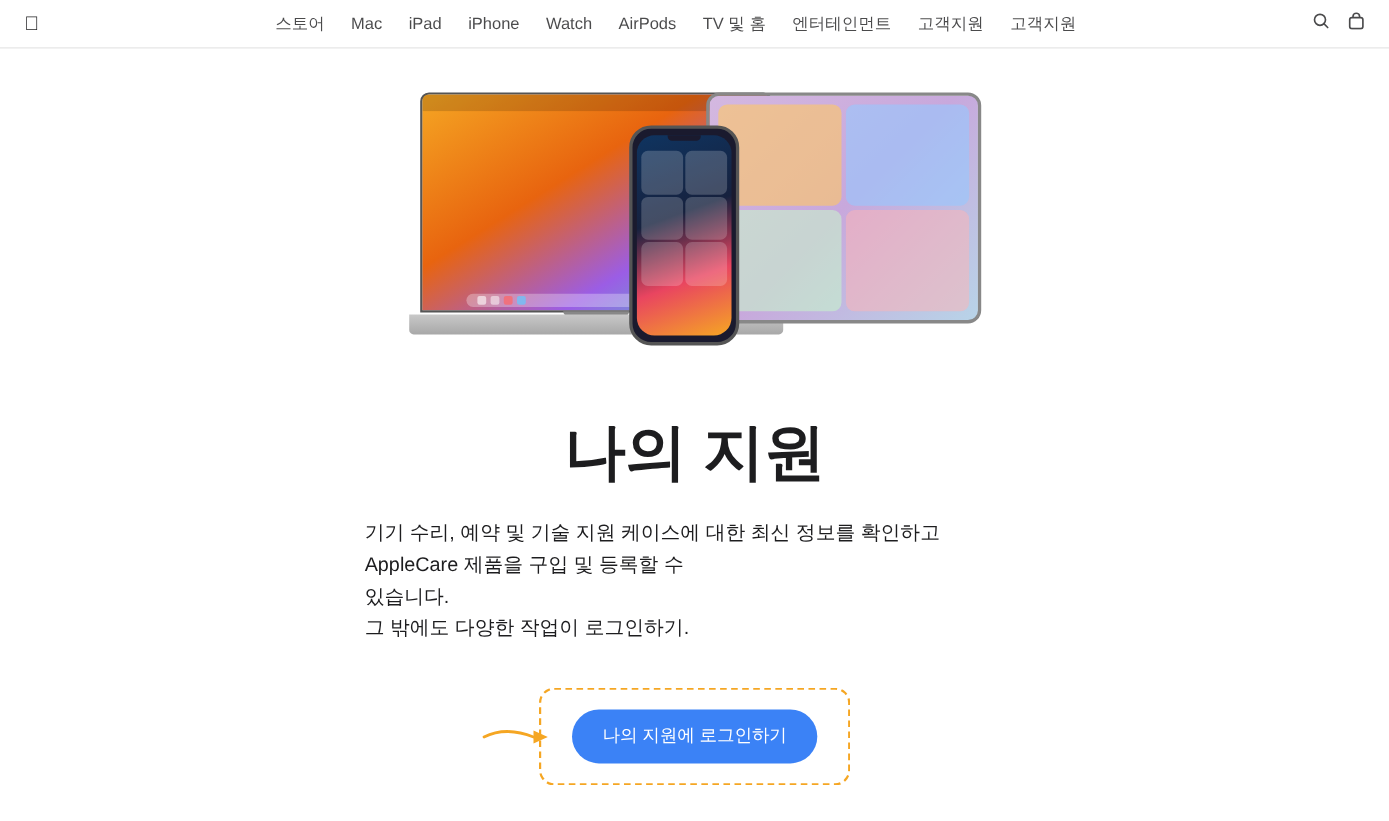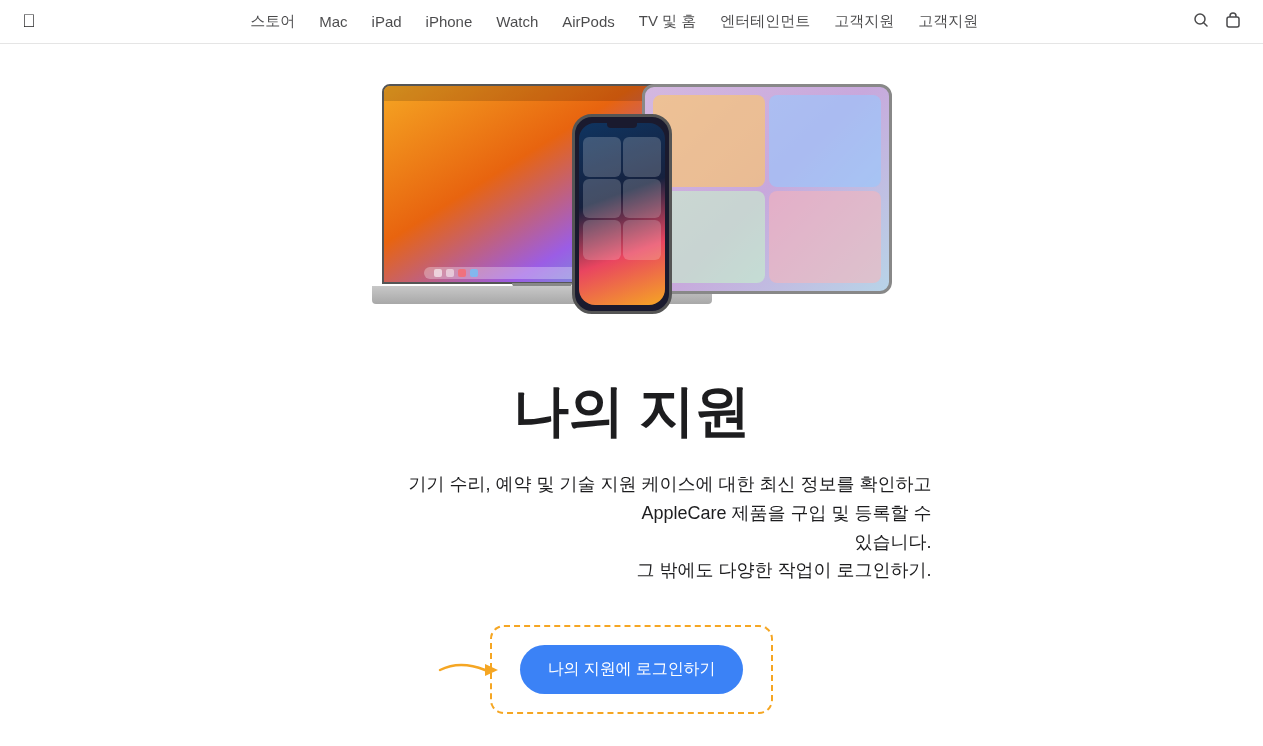--- a/index.html
+++ b/index.html
@@ -125,21 +125,21 @@
       font-size: 56px;
       font-weight: 700;
       color: #1d1d1f;
       text-align: center;
       margin-bottom: 20px;
       letter-spacing: -0.5px;
     }
     .hero-desc {
       font-size: 18px;
       color: #1d1d1f;
-      text-align: right;
+      text-align: left;
       max-width: 600px;
       line-height: 1.6;
       margin-bottom: 40px;
     }
 
     
     .cta-area {
       position: relative;
       display: flex; align-items: center; justify-content: center;
       margin-bottom: 60px;

